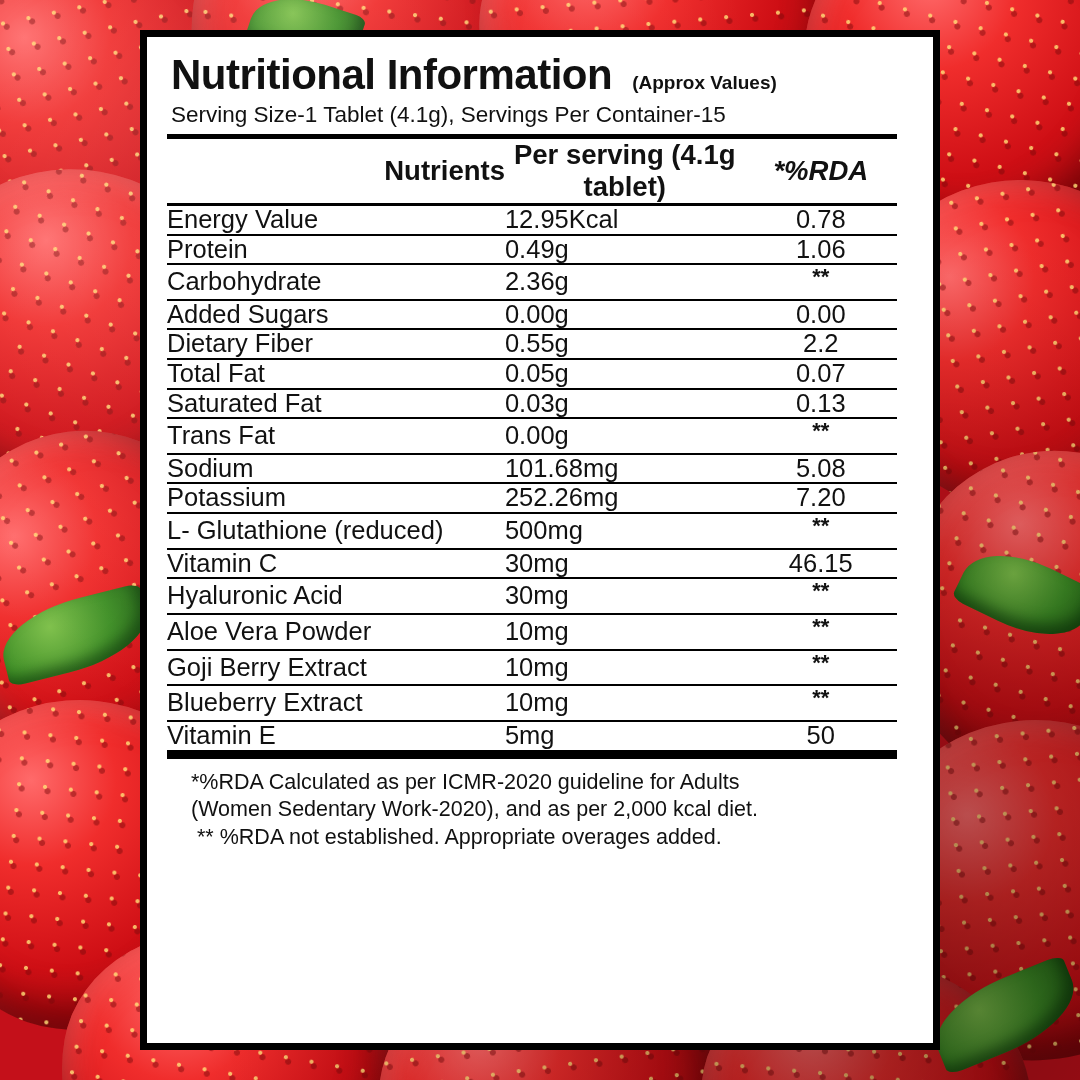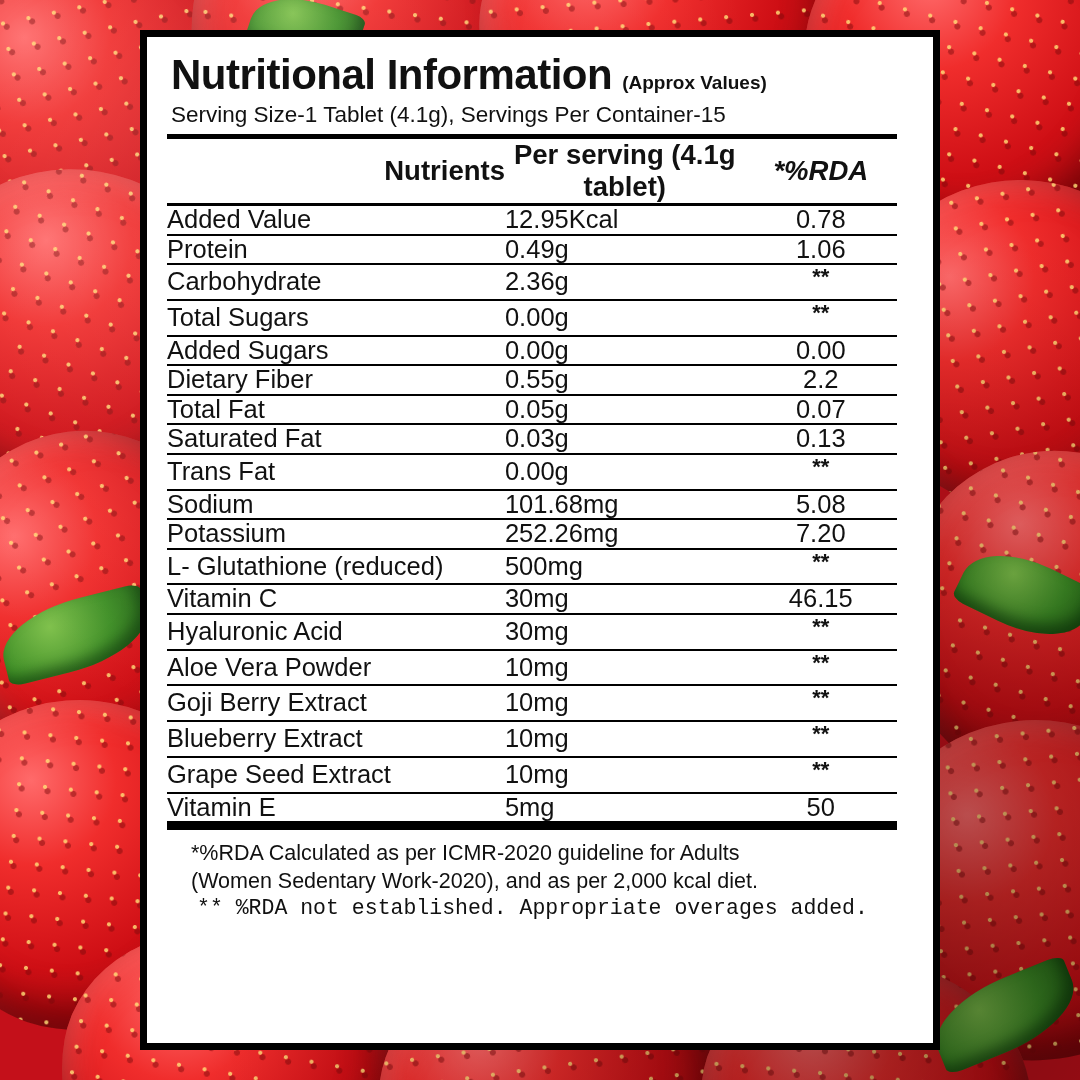--- a/index.html
+++ b/index.html
@@ -78,20 +78,21 @@
     font-weight: 700;
     letter-spacing: -0.5px;
     color: #111;
     line-height: 1.05;
   }
   .title-approx {
     font-size: 19px;
     font-weight: 700;
     color: #111;
     white-space: nowrap;
+    margin-left: 10px;
   }
   .serving {
     font-size: 22.5px;
     color: #111;
     padding: 4px 4px 6px 4px;
     line-height: 1.2;
   }
 
   table.nutri {
     width: 100%;
@@ -139,21 +140,21 @@
     margin-top: 0;
   }
 
   .footnotes {
     font-size: 21.5px;
     color: #111;
     line-height: 1.28;
     padding: 10px 2px 0 4px;
     margin-left: 20px;
   }
-  .footnotes .fn2 { padding-left: 6px; font-family: Liberation Mono, monospace; }
+  .footnotes .fn2 { padding-left: 6px; }
 </style>
 </head>
 <body>
 
 <div class="bg">
   <div class="berry" style="left:-70px;  top:-60px;  width:340px; height:320px; transform:rotate(-12deg);"></div>
   <div class="berry" style="left:190px;  top:-110px; width:330px; height:300px; transform:rotate(8deg);"></div>
   <div class="berry" style="left:480px;  top:-120px; width:360px; height:300px; transform:rotate(-5deg);"></div>
   <div class="berry" style="left:800px;  top:-90px;  width:340px; height:330px; transform:rotate(14deg);"></div>
   <div class="berry" style="left:-90px;  top:170px;  width:330px; height:330px; transform:rotate(20deg);"></div>
@@ -184,40 +185,35 @@
   <table class="nutri">
     <thead>
       <tr>
         <th class="col-name">Nutrients</th>
         <th class="col-value">Per serving (4.1g tablet)</th>
         <th class="col-rda">*%RDA</th>
       </tr>
     </thead>
     <tbody>
       <tr>
-        <td class="name">Added Value</td>
+        <td class="name">Energy Value</td>
         <td class="value">12.95Kcal</td>
         <td class="rda">0.78</td>
       </tr>
       <tr>
         <td class="name">Protein</td>
         <td class="value">0.49g</td>
         <td class="rda">1.06</td>
       </tr>
       <tr>
         <td class="name">Carbohydrate</td>
         <td class="value">2.36g</td>
         <td class="rda stars">**</td>
       </tr>
       <tr>
-        <td class="name">Total Sugars</td>
-        <td class="value">0.00g</td>
-        <td class="rda stars">**</td>
-      </tr>
-      <tr>
         <td class="name">Added Sugars</td>
         <td class="value">0.00g</td>
         <td class="rda">0.00</td>
       </tr>
       <tr>
         <td class="name">Dietary Fiber</td>
         <td class="value">0.55g</td>
         <td class="rda">2.2</td>
       </tr>
       <tr>
@@ -265,25 +261,20 @@
         <td class="value">10mg</td>
         <td class="rda stars">**</td>
       </tr>
       <tr>
         <td class="name">Goji Berry Extract</td>
         <td class="value">10mg</td>
         <td class="rda stars">**</td>
       </tr>
       <tr>
         <td class="name">Blueberry Extract</td>
-        <td class="value">10mg</td>
-        <td class="rda stars">**</td>
-      </tr>
-      <tr>
-        <td class="name">Grape Seed Extract</td>
         <td class="value">10mg</td>
         <td class="rda stars">**</td>
       </tr>
       <tr>
         <td class="name">Vitamin E</td>
         <td class="value">5mg</td>
         <td class="rda">50</td>
       </tr>
     </tbody>
   </table>

